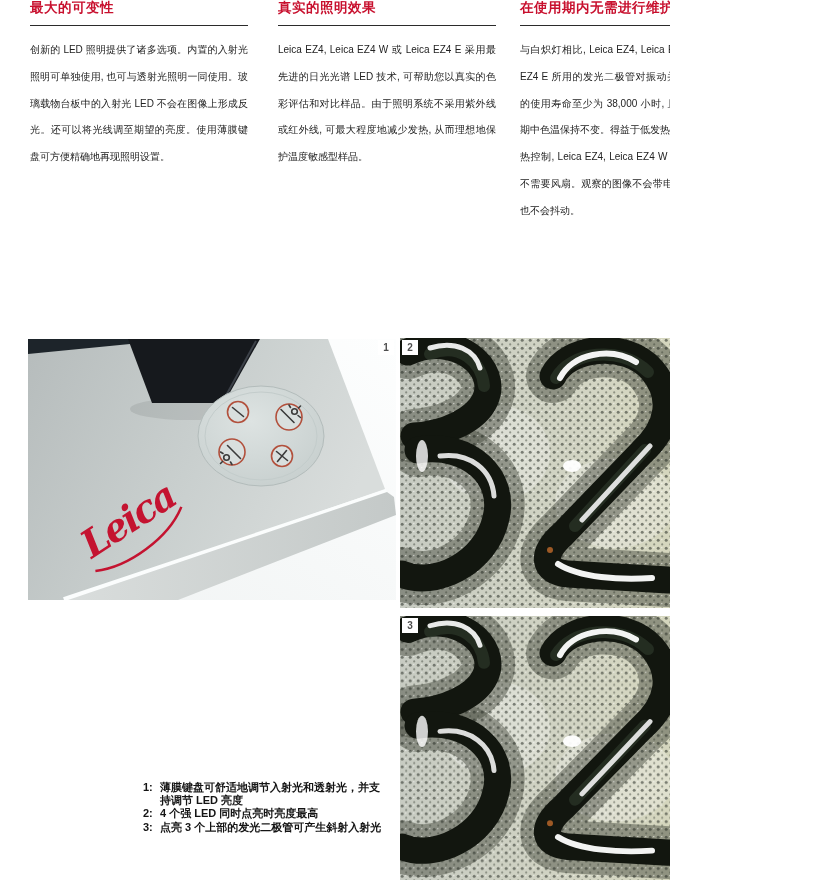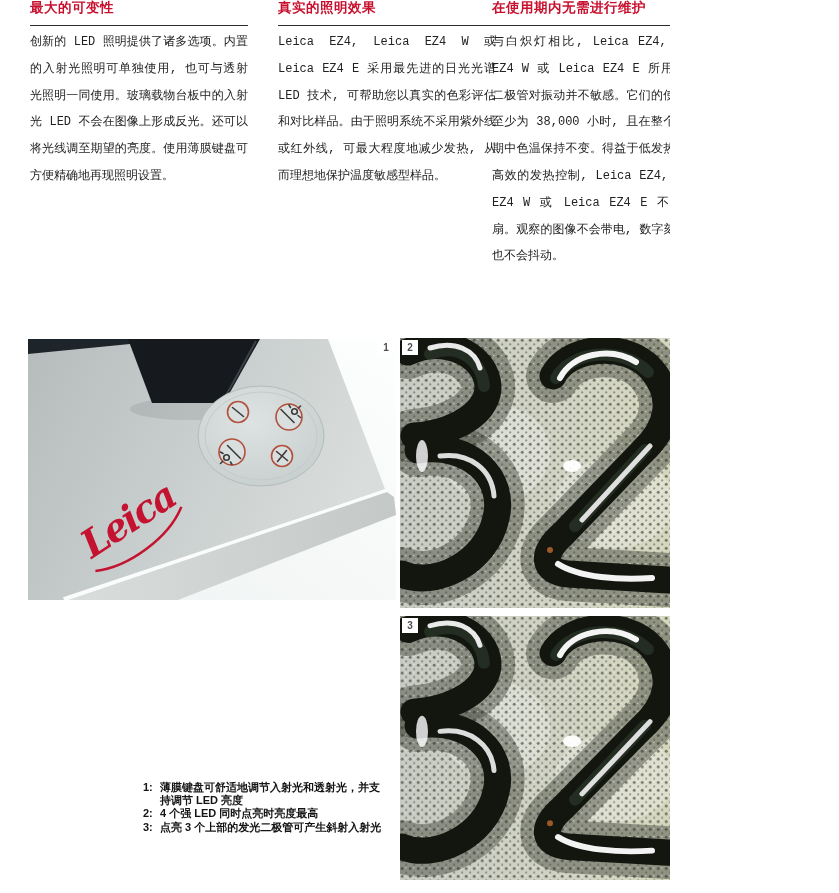--- a/index.html
+++ b/index.html
@@ -12,30 +12,29 @@
   *{margin:0;padding:0;box-sizing:border-box;}
   html,body{background:#ffffff;}
   .page{
     position:relative;width:670px;height:893px;background:#ffffff;overflow:hidden;
     font-family:"Liberation Sans","DejaVu Sans",sans-serif;
   }
   
   .col{position:absolute;top:0;}
   .col-1{left:30px;width:218px;}
   .col-2{left:278px;width:218px;}
-  .col-3{left:492px;width:220px;}
+  .col-3{left:520px;width:220px;}
   .col h3{
     font-size:13.5px;line-height:15px;font-weight:bold;color:var(--accent-red);
     letter-spacing:.5px;white-space:nowrap;
   }
   .rule{margin-top:10px;border-top:1.6px solid var(--rule-color);}
   .col p{
-    margin-top:3px;font-size:12px;line-height:26.8px;color:var(--body-text);
+    margin-top:11px;font-size:10px;line-height:26.8px;color:var(--body-text);
     text-align:justify;
-    font-family:Liberation Mono, monospace;
   }
   
   .fig{position:absolute;overflow:hidden;}
   .fig svg{display:block;width:100%;height:100%;}
   .fig-1{left:28px;top:339px;width:368px;height:261px;}
   .fig-2{left:400px;top:338px;width:439px;height:270px;}
   .fig-3{left:400px;top:616px;width:439px;height:264px;}
   .fig-label{
     position:absolute;width:16px;height:15px;background:#ffffff;
     color:var(--label-text);font-size:10px;font-weight:bold;

